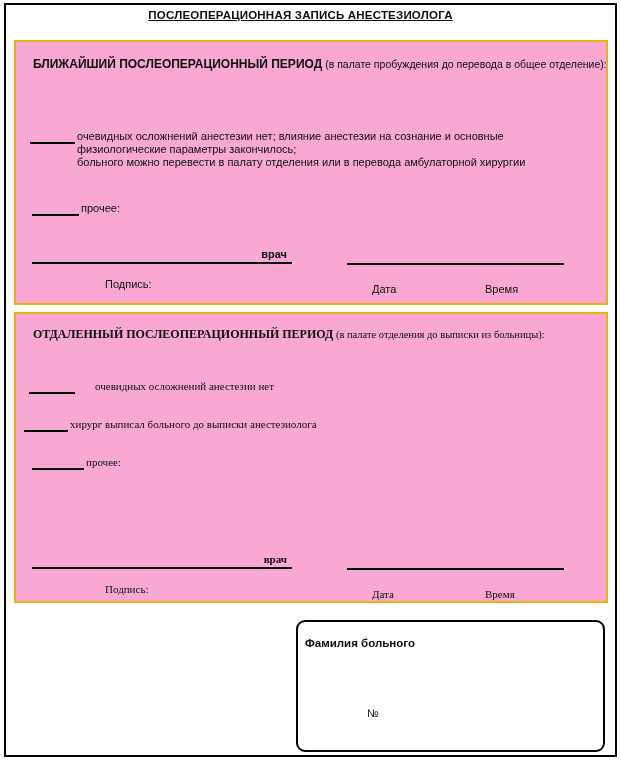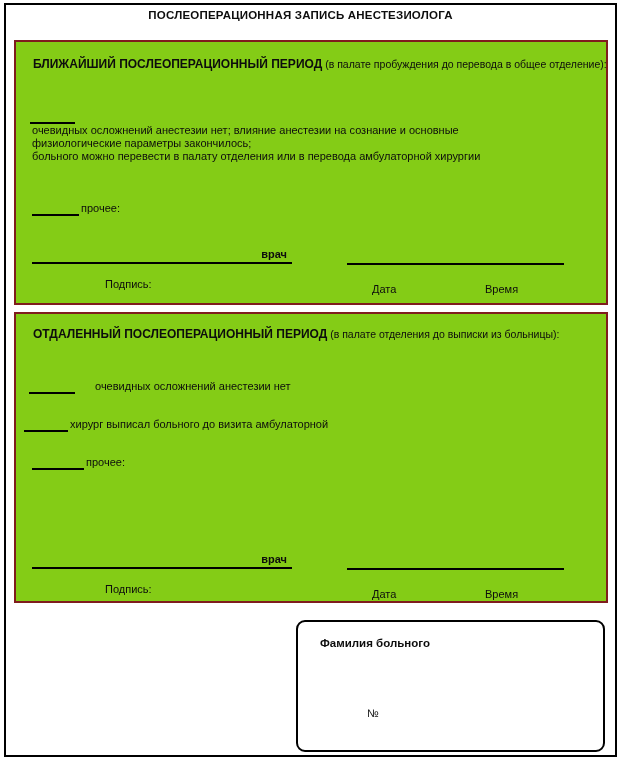--- a/index.html
+++ b/index.html
@@ -10,27 +10,28 @@
     overflow:hidden;
   }
   .outer-border {
     position:absolute; left:4px; top:3px; width:609px; height:750px;
     border:2px solid #000;
   }
   .form-title {
     position:absolute; left:28px; top:9px; width:545px;
     text-align:center; font-weight:bold; font-size:11.5px; letter-spacing:0.2px;
     white-space:nowrap;
+    text-decoration:underline;
   }
   .box {
     position:absolute; left:14px; width:590px;
-    border:2px solid #7f1d1d; background:#84cc16;
+    border:2px solid #eab308; background:#f9a8d4;
   }
   .box1 { top:40px;  height:261px; }
-  .box2 { top:312px; height:287px; }
+  .box2 { top:312px; height:287px;font-family:Liberation Serif, serif; }
   .heading { position:absolute; left:17px; font-size:10.5px; white-space:nowrap; }
   .heading .hb { font-weight:bold; font-size:12px; }
   .item { position:absolute; display:flex; align-items:flex-start; font-size:11px; line-height:13px; }
   .blank {
     display:inline-block; flex-shrink:0; height:12px;
     border-bottom:2px solid #000;
   }
   .itemtext { padding-left:2px; }
   .sigblock { position:absolute; width:260px; font-size:11px; }
   .vrach { text-align:right; padding-right:5px; font-weight:bold; height:13px; line-height:13px; }
@@ -38,37 +39,37 @@
   .siglabel { margin-left:73px; margin-top:14px; }
   .dateblock { position:absolute; width:217px; font-size:11px; }
   .dateblock .spacer { height:14px; }
   .datelabels { position:relative; height:14px; margin-top:18px; }
   .datelabels .dl1 { position:absolute; left:25px; }
   .datelabels .dl2 { position:absolute; left:138px;text-align:right; }
   .pbox {
     position:absolute; left:296px; top:620px; width:305px; height:128px;
     border:2px solid #000; border-radius:9px; background:#fff;
   }
-  .pname { position:absolute; left:22px; top:15px; font-weight:bold; font-size:11.5px; }
+  .pname { position:absolute; left:7px; top:15px; font-weight:bold; font-size:11.5px; }
   .pnum  { position:absolute; left:69px; top:85px; font-size:11px; }
 </style>
 </head>
 <body>
 
 <div class="page">
   <div class="outer-border"></div>
 
   <div class="form-title">ПОСЛЕОПЕРАЦИОННАЯ ЗАПИСЬ АНЕСТЕЗИОЛОГА</div>
 
   <section class="box box1">
     <div class="heading" style="top:15px">
       <span class="hb">БЛИЖАЙШИЙ ПОСЛЕОПЕРАЦИОННЫЙ ПЕРИОД</span><span> (в палате пробуждения до перевода в общее отделение):</span>
     </div>
 
-    <div class="item" style="left:14px; top:68px;flex-direction:column;">
+    <div class="item" style="left:14px; top:88px;">
       <span class="blank" style="width:45px"></span>
       <div class="itemtext">
         <div>очевидных осложнений анестезии нет; влияние анестезии на сознание и основные</div>
         <div>физиологические параметры закончилось;</div>
         <div>больного можно перевести в палату отделения или в перевода амбулаторной хирургии</div>
       </div>
     </div>
 
     <div class="item" style="left:16px; top:160px;">
       <span class="blank" style="width:47px"></span>
@@ -96,21 +97,21 @@
       <span class="hb">ОТДАЛЕННЫЙ ПОСЛЕОПЕРАЦИОННЫЙ ПЕРИОД</span><span> (в палате отделения до выписки из больницы):</span>
     </div>
 
     <div class="item" style="left:13px; top:66px;gap:18px;">
       <span class="blank" style="width:46px"></span>
       <div class="itemtext">очевидных осложнений анестезии нет</div>
     </div>
 
     <div class="item" style="left:8px; top:104px;">
       <span class="blank" style="width:44px"></span>
-      <div class="itemtext">хирург выписал больного до визита амбулаторной</div>
+      <div class="itemtext">хирург выписал больного до выписки анестезиолога</div>
     </div>
 
     <div class="item" style="left:16px; top:142px;">
       <span class="blank" style="width:52px"></span>
       <div class="itemtext">прочее:</div>
     </div>
 
     <div class="sigblock" style="left:16px; top:239px;">
       <div class="vrach">врач</div>
       <div class="sigline"></div>

